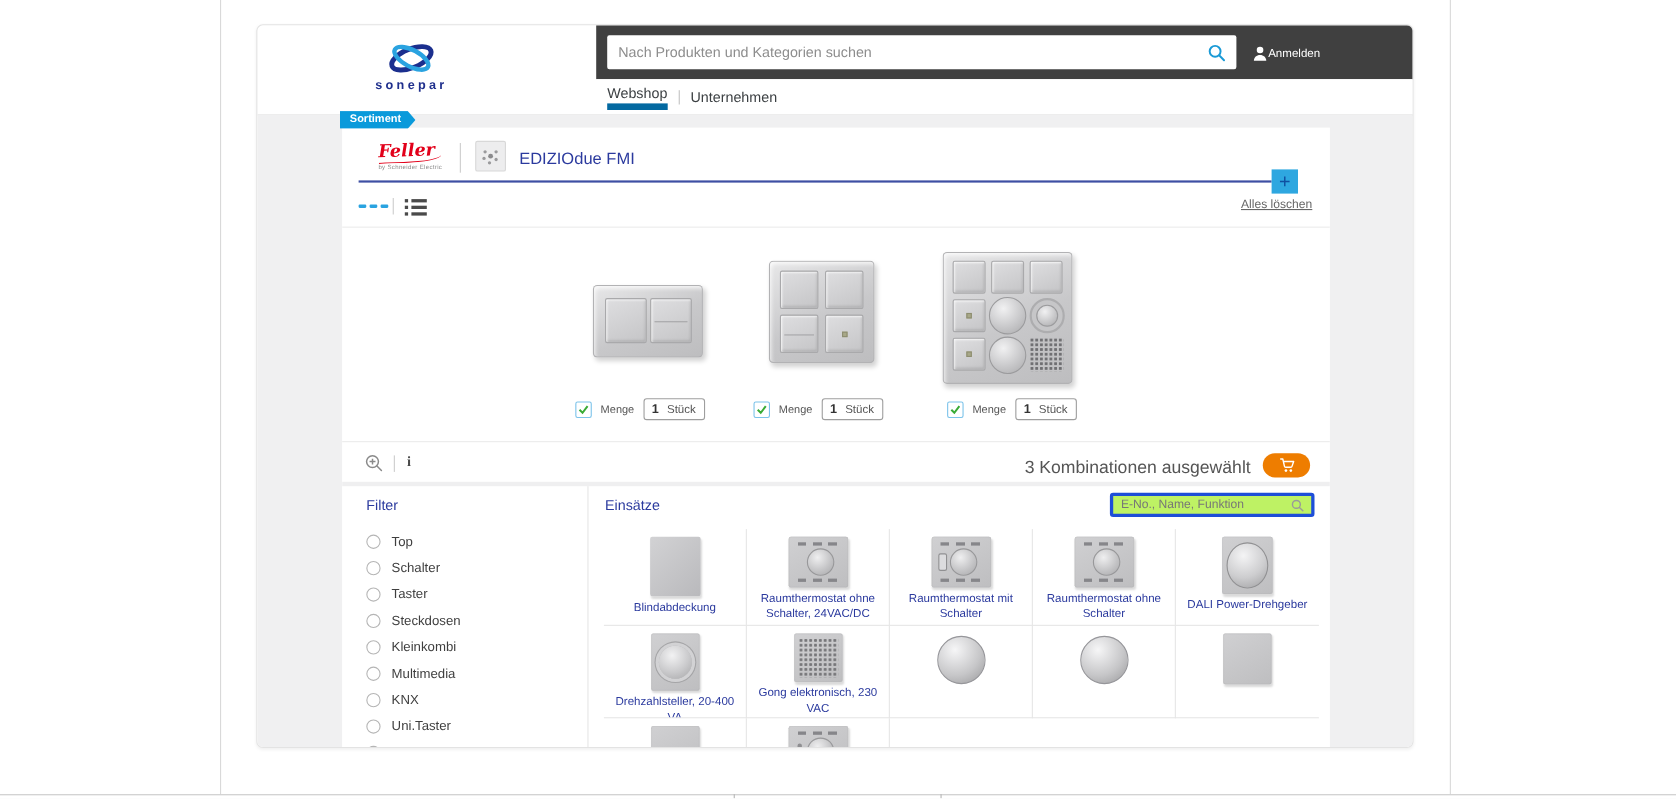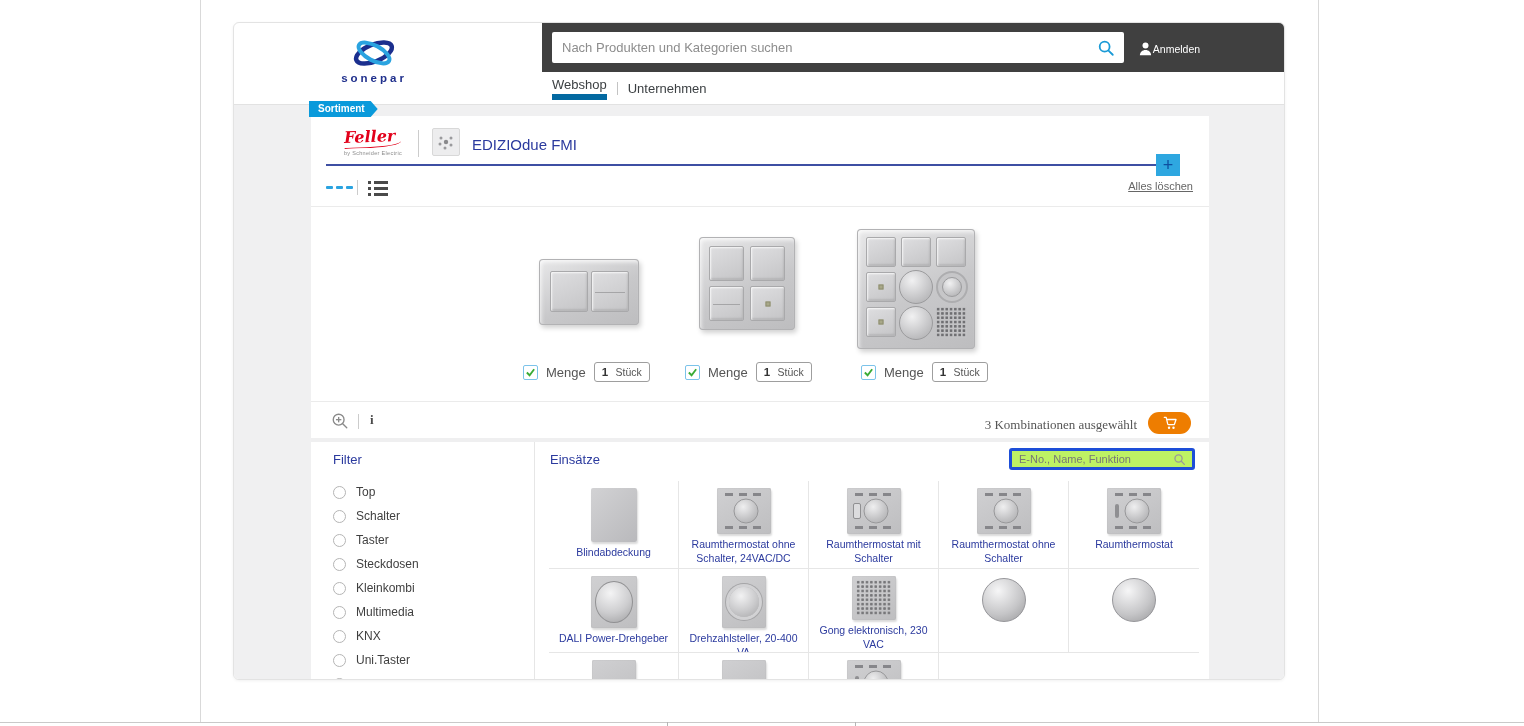--- a/index.html
+++ b/index.html
@@ -72,28 +72,28 @@
   .led { position:absolute; left:50%; top:50%; transform:translate(-50%,-50%); width:5px; height:5px; background:#a8a888; border:1px solid #8d8d70; }
   .knob-c { position:absolute; border-radius:50%; background:radial-gradient(circle at 38% 30%,#f1f1f2,#c9c9cb 55%,#a9a9ab); border:1px solid #9b9b9d; }
   .knob-ring { position:absolute; border-radius:50%; border:2px solid #adadaf; background:#c6c6c8; }
   .knob-ring .knob-c { position:absolute; left:50%; top:50%; transform:translate(-50%,-50%); }
   .speaker-pat { background-color:#c2c2c4; background-image:radial-gradient(#6f6f72 1.2px, transparent 1.4px); background-size:4.3px 4.3px; }
   .sp3 { position:absolute; border-radius:2px; }
 
   
   .qrow { position:absolute; top:246px; display:flex; align-items:center; gap:8px; }
   .cb { width:15px; height:15px; border:1px solid #7cc3ea; border-radius:2px; background:#fff; display:flex; align-items:center; justify-content:center; cursor:pointer; }
-  .mlabel { font-size:13px; color:#555; }
+  .mlabel { font-size:10px; color:#555; }
   .qtybox { width:56px; height:20px; border:1px solid #9e9e9e; border-radius:3px; background:#fff; display:flex; align-items:center; justify-content:space-between; padding:0 7px; cursor:text; }
   .qval { font-size:11.5px; font-weight:bold; color:#333; }
   .qunit { font-size:10.5px; color:#555; }
 
   .zoom-icon { position:absolute; left:20px; top:296px; cursor:pointer; }
   .info-glyph { position:absolute; left:59px; top:296px; font-size:13px; font-weight:bold; color:#4a4a4a; font-family:"Liberation Serif",serif; cursor:pointer; }
-  .sel-status { position:absolute; right:72px; top:301px; font-size:13px; color:#555;font-family:Liberation Serif, serif; }
+  .sel-status { position:absolute; right:72px; top:301px; font-size:16px; color:#555; }
   .cart-btn { position:absolute; right:18px; top:296px; width:43px; height:22px; border-radius:11px; background:#ee7d00; border:none; cursor:pointer;
               display:flex; align-items:center; justify-content:center; }
 
   .section-gap { position:absolute; left:0; top:322px; width:898px; height:4px; background:#efeff0; }
   .col-sep { position:absolute; left:223px; top:326px; width:1px; height:239px; background:#e6e6e6; }
 
   .filter-title { position:absolute; left:22px; top:336px; font-size:13px; color:#2b3a9e; }
   .filter-list { position:absolute; left:22px; top:364px; }
   .fitem { height:24px; display:flex; align-items:center; gap:10px; cursor:pointer; }
   .radio { width:13px; height:13px; border:1px solid #b5b5b5; border-radius:50%; background:#fff; flex:0 0 auto; }
@@ -396,29 +396,20 @@
           <div class="plabel">Raumthermostat mit Schalter</div>
         </div>
         <div class="cell">
           <div class="art plate art-thermo">
               <span class="dash-row dash-top"></span>
               <span class="tknob"></span>
               <span class="dash-row dash-bot"></span>
             </div>
           <div class="plabel">Raumthermostat ohne Schalter</div>
         </div>
-        <div class="cell">
-          <div class="art plate art-thermo">
-              <span class="dash-row dash-top"></span>
-              <span class="mini-lever"></span>
-              <span class="tknob"></span>
-              <span class="dash-row dash-bot"></span>
-            </div>
-          <div class="plabel">Raumthermostat</div>
-        </div>
 
         <div class="cell">
           <div class="art plate art-dali">
               <span class="dali-knob"></span>
             </div>
           <div class="plabel">DALI Power-Drehgeber</div>
         </div>
         <div class="cell">
           <div class="art plate art-dreh">
               <span class="dreh-knob"></span>

